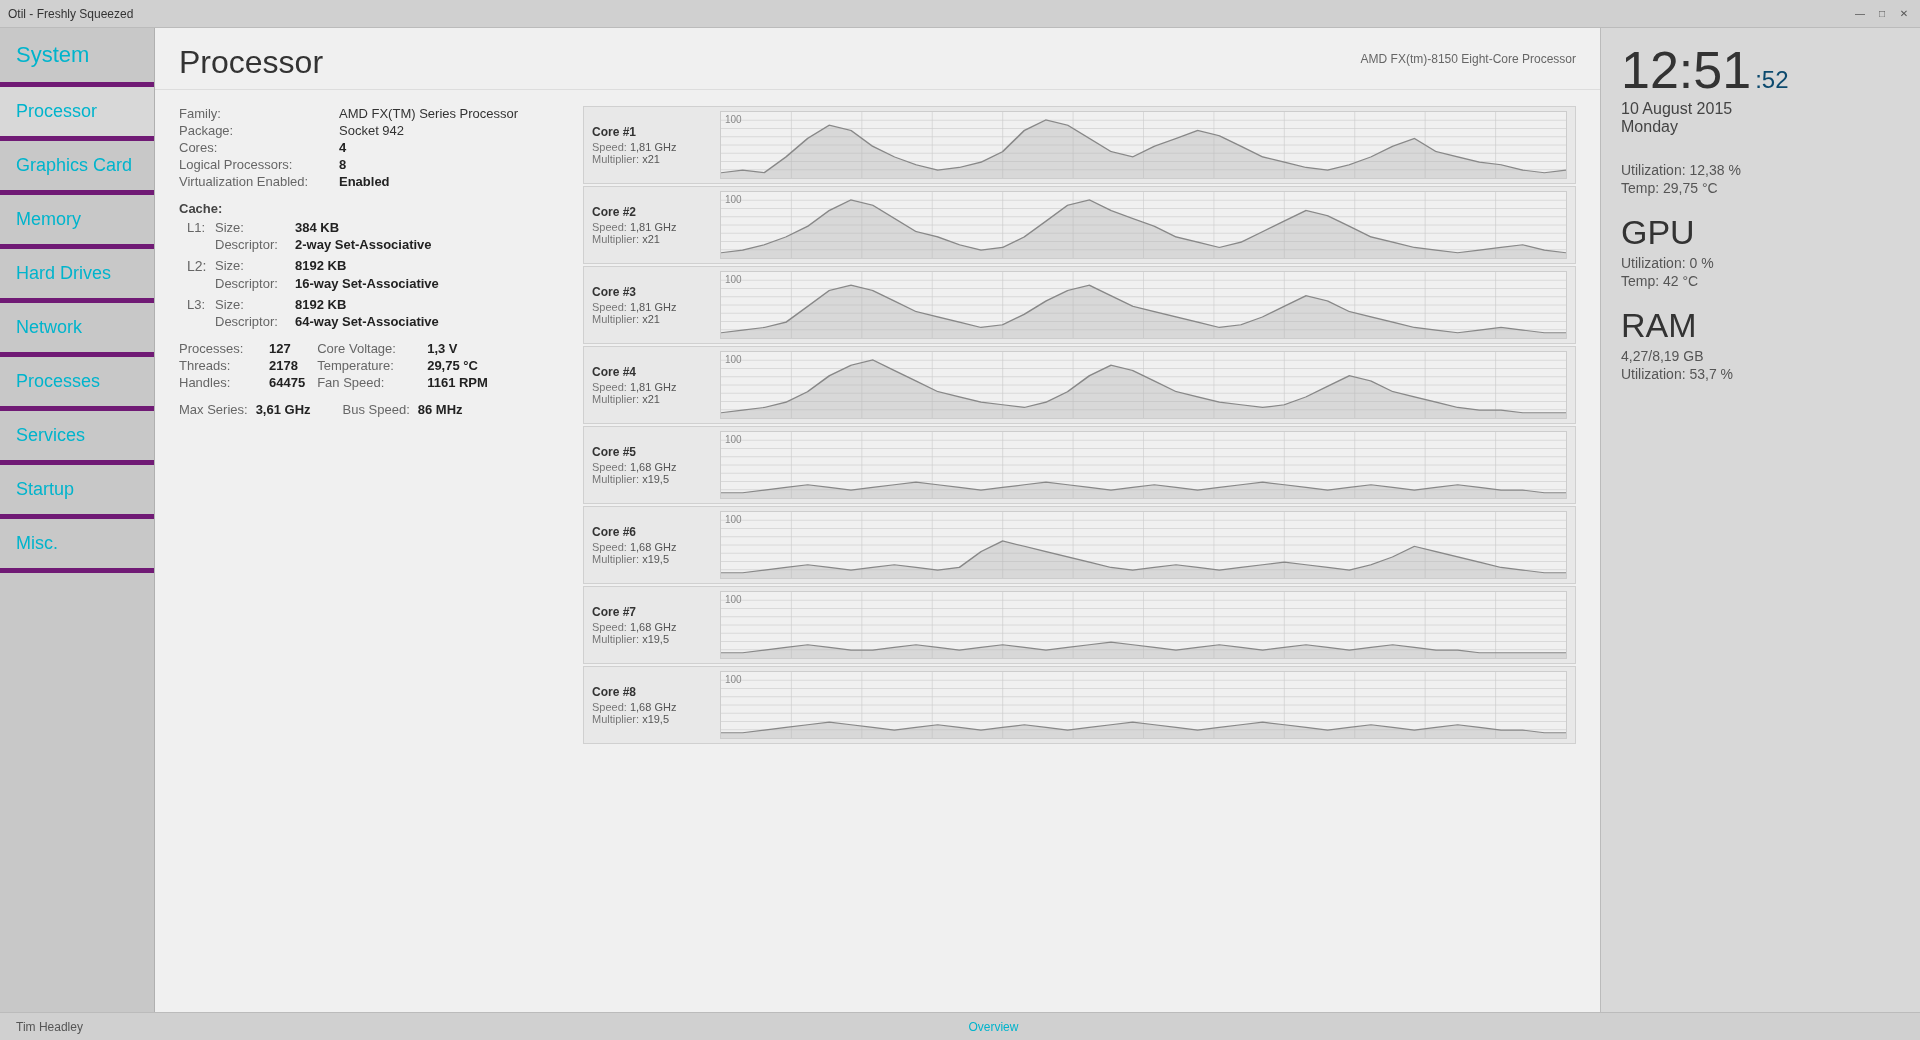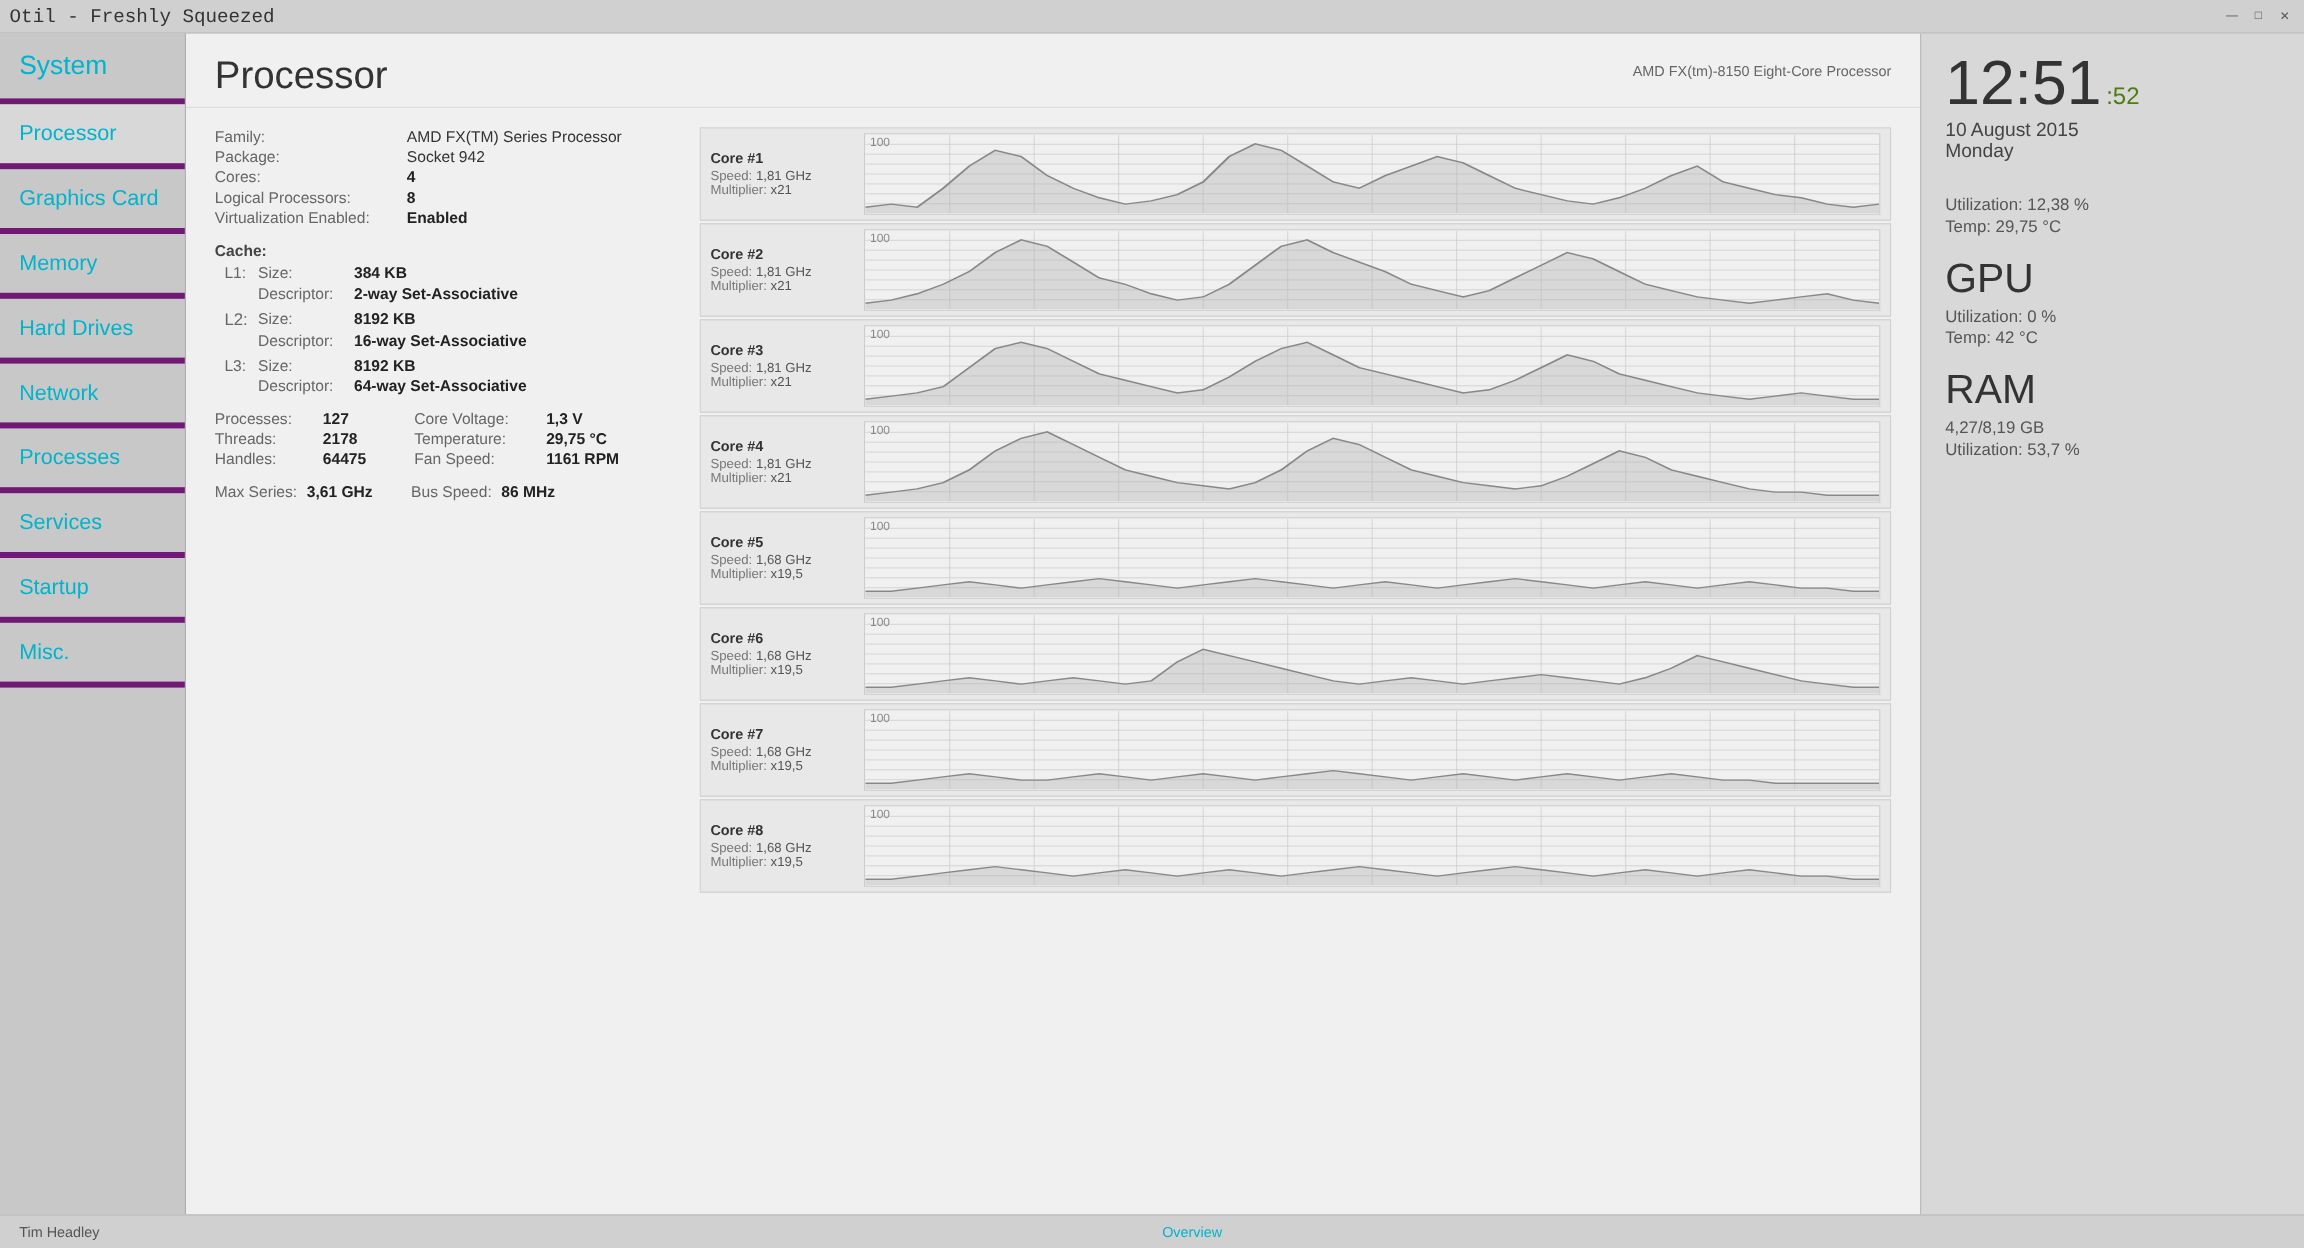--- a/index.html
+++ b/index.html
@@ -8,21 +8,21 @@
     .titlebar {
       height: 28px;
       background: #d0d0d0;
       display: flex;
       align-items: center;
       justify-content: space-between;
       padding: 0 8px;
       border-bottom: 1px solid #bbb;
       flex-shrink: 0;
     }
-    .titlebar-title { font-size: 16px; color: #333; font-family: Liberation Mono, monospace; }
+    .titlebar-title { font-size: 12px; color: #333; }
     .titlebar-controls { display: flex; gap: 6px; }
     .titlebar-btn { width: 16px; height: 16px; font-size: 10px; color: #555; cursor: pointer; display: flex; align-items: center; justify-content: center; }
 
     .main-layout { display: flex; flex: 1; overflow: hidden; }
 
     
     .sidebar {
       width: 155px;
       background: #c8c8c8;
       display: flex;
@@ -71,21 +71,21 @@
       flex-shrink: 0;
       background: #d8d8d8;
       border-left: 1px solid #bbb;
       padding: 16px 20px;
       display: flex;
       flex-direction: column;
       gap: 4px;
     }
     .clock-display { margin-bottom: 8px; }
     .clock-time { font-size: 52px; font-weight: 200; color: #333; line-height: 1; display: flex; align-items: baseline; gap: 4px; }
-    .clock-seconds { font-size: 20px; font-weight: 300; color: #4d7c0f; }
+    .clock-seconds { font-size: 24px; font-weight: 300; color: #0c4a6e; }
     .clock-date { font-size: 16px; color: #444; margin-top: 4px; font-weight: 300; }
     .clock-day { font-size: 16px; color: #444; font-weight: 300; }
 
     .stat-section { margin-top: 12px; }
     .stat-section-title { font-size: 34px; font-weight: 200; color: #333; line-height: 1.2; }
     .stat-section-detail { font-size: 14px; color: #555; margin-top: 2px; }
 
     
     .footer {
       height: 28px;
@@ -195,21 +195,21 @@
               <span style="font-weight:600;color:#222;font-size:13px;">8192 KB</span>
             </div>
             <div style="display:flex; margin-bottom:2px;">
               <span style="width:28px;color:#666;font-size:13px;"></span>
               <span style="width:80px;color:#666;font-size:13px;">Descriptor:</span>
               <span style="font-weight:600;color:#222;font-size:13px;">64-way Set-Associative</span>
             </div>
           </div>
         </div>
 
-        <div style="display:flex; gap:40px; margin-top:0; font-size:13px;">
+        <div style="display:flex; gap:12px; margin-top:0; font-size:13px;">
           <div>
             <div style="display:flex; margin-bottom:2px;">
               <span style="width:90px;color:#666;">Processes:</span>
               <span style="font-weight:600;color:#222;">127</span>
             </div>
             <div style="display:flex; margin-bottom:2px;">
               <span style="width:90px;color:#666;">Threads:</span>
               <span style="font-weight:600;color:#222;">2178</span>
             </div>
             <div style="display:flex; margin-bottom:2px;">

